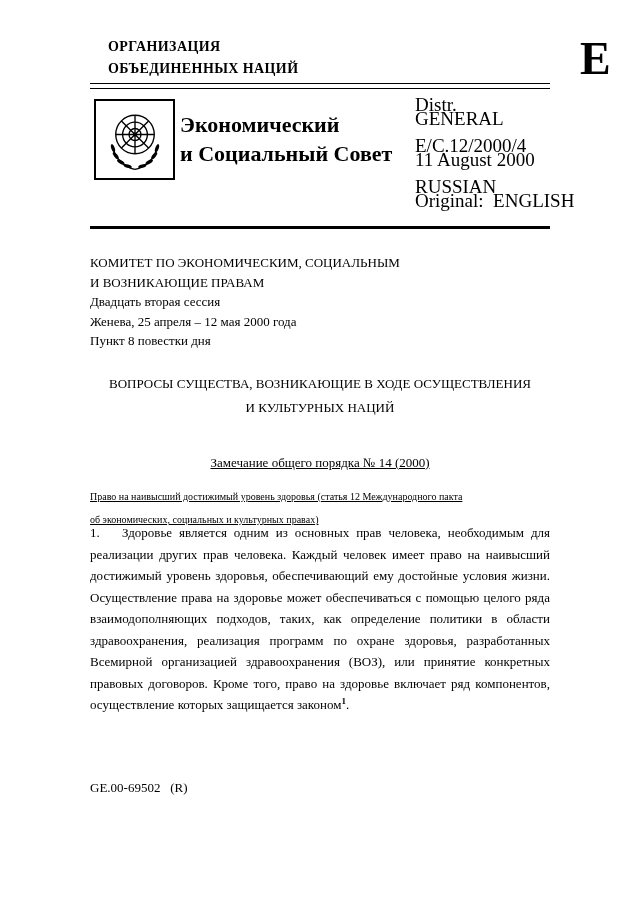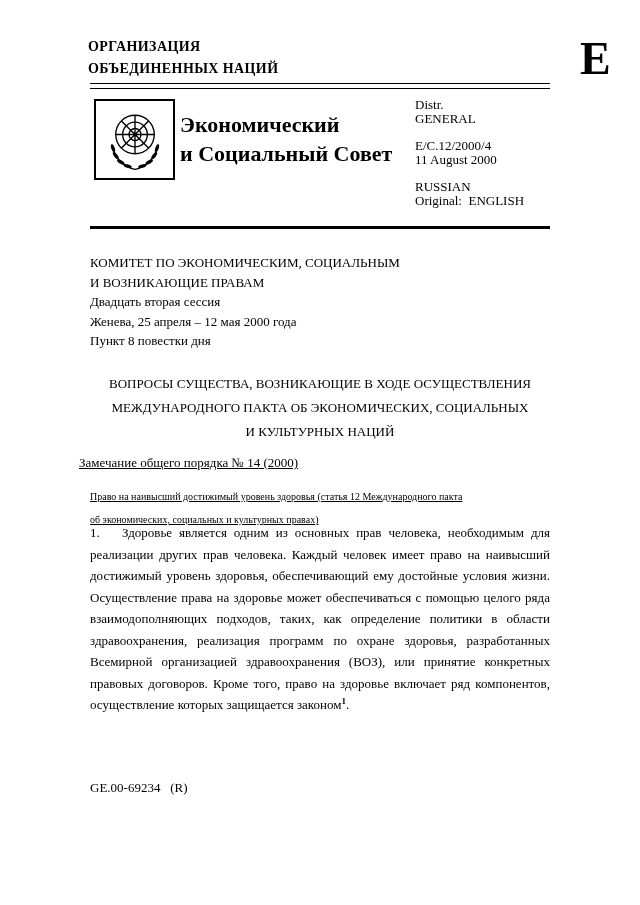--- a/index.html
+++ b/index.html
@@ -10,21 +10,21 @@
     height: 905px;
     background: #ffffff;
     color: #000000;
     font-family: "Liberation Serif", "DejaVu Serif", serif;
     overflow: hidden;
   }
   .abs { position: absolute; }
 
   
   .org {
-    left: 88px; top: 36px;
+    left: 108px; top: 36px;
     font-weight: bold;
     font-size: 14px;
     line-height: 22px;
     letter-spacing: 0.4px;
   }
   .big-e {
     left: 580px; top: 34px;
     font-size: 46px;
     font-weight: bold;
     line-height: 50px;
@@ -44,21 +44,21 @@
     background: #fff;
   }
   .council {
     left: 180px; top: 110px;
     font-weight: bold;
     font-size: 22px;
     line-height: 29px;
   }
   .distr {
     left: 415px; top: 98px;
-    font-size: 13px;
+    font-size: 19px;
     line-height: 14px;
   }
   .distr > div { white-space: pre; }
   .distr .gap { height: 13px; }
 
   
   .committee {
     left: 90px; top: 253px;
     font-size: 13px;
     line-height: 19.5px;
@@ -66,23 +66,23 @@
 
   
   .title-block {
     left: 90px; top: 372px;
     width: 460px;
     text-align: center;
     font-size: 13px;
     line-height: 24px;
   }
   .gc-heading {
-    left: 79px; top: 455px;
-    width: 460px;
-    text-align: left;
+    left: 90px; top: 455px;
+    width: 460px;
+    text-align: center;
     font-size: 13px;
   }
   .subtitle {
     left: 90px; top: 485px;
     width: 460px;
     text-align: left;
     font-size: 10px;
     line-height: 23px;
   }
   .u { text-decoration: underline; }
@@ -175,30 +175,29 @@
   <div class="abs committee">
     <div>КОМИТЕТ ПО ЭКОНОМИЧЕСКИМ, СОЦИАЛЬНЫМ</div>
     <div>И ВОЗНИКАЮЩИЕ ПРАВАМ</div>
     <div>Двадцать вторая сессия</div>
     <div>Женева, 25 апреля – 12 мая 2000 года</div>
     <div>Пункт 8 повестки дня</div>
   </div>
 
   <div class="abs title-block">
     <div>ВОПРОСЫ СУЩЕСТВА, ВОЗНИКАЮЩИЕ В ХОДЕ ОСУЩЕСТВЛЕНИЯ</div>
-    <div>МЕЖДУНАРОДНОГО ПАКТА ОБ ЭКОНОМИЧЕСКИХ, СОЦИАЛЬНЫХ</div>
     <div>И КУЛЬТУРНЫХ НАЦИЙ</div>
   </div>
 
   <div class="abs gc-heading">
     <span class="u">Замечание общего порядка № 14 (2000)</span>
   </div>
 
   <div class="abs subtitle">
     <div><span class="u">Право на наивысший достижимый уровень здоровья (статья 12 Международного пакта</span></div>
     <div><span class="u">об экономических, социальных и культурных правах)</span></div>
   </div>
 
   <p class="abs para"><span class="para-num">1.</span><span>Здоровье является одним из основных прав человека, необходимым для реализации других прав человека.  Каждый человек имеет право на наивысший достижимый уровень здоровья, обеспечивающий ему достойные условия жизни.  Осуществление права на здоровье может обеспечиваться с помощью целого ряда взаимодополняющих подходов, таких, как определение политики в области здравоохранения, реализация программ по охране здоровья, разработанных Всемирной организацией здравоохранения (ВОЗ), или принятие конкретных правовых договоров.  Кроме того, право на здоровье включает ряд компонентов, осуществление которых защищается законом</span><sup class="fn">1</sup><span>.</span></p>
 
-  <div class="abs footer">GE.00-69234   (R)</div>
+  <div class="abs footer">GE.00-69502   (R)</div>
 
 </div>
 
 </body></html>

